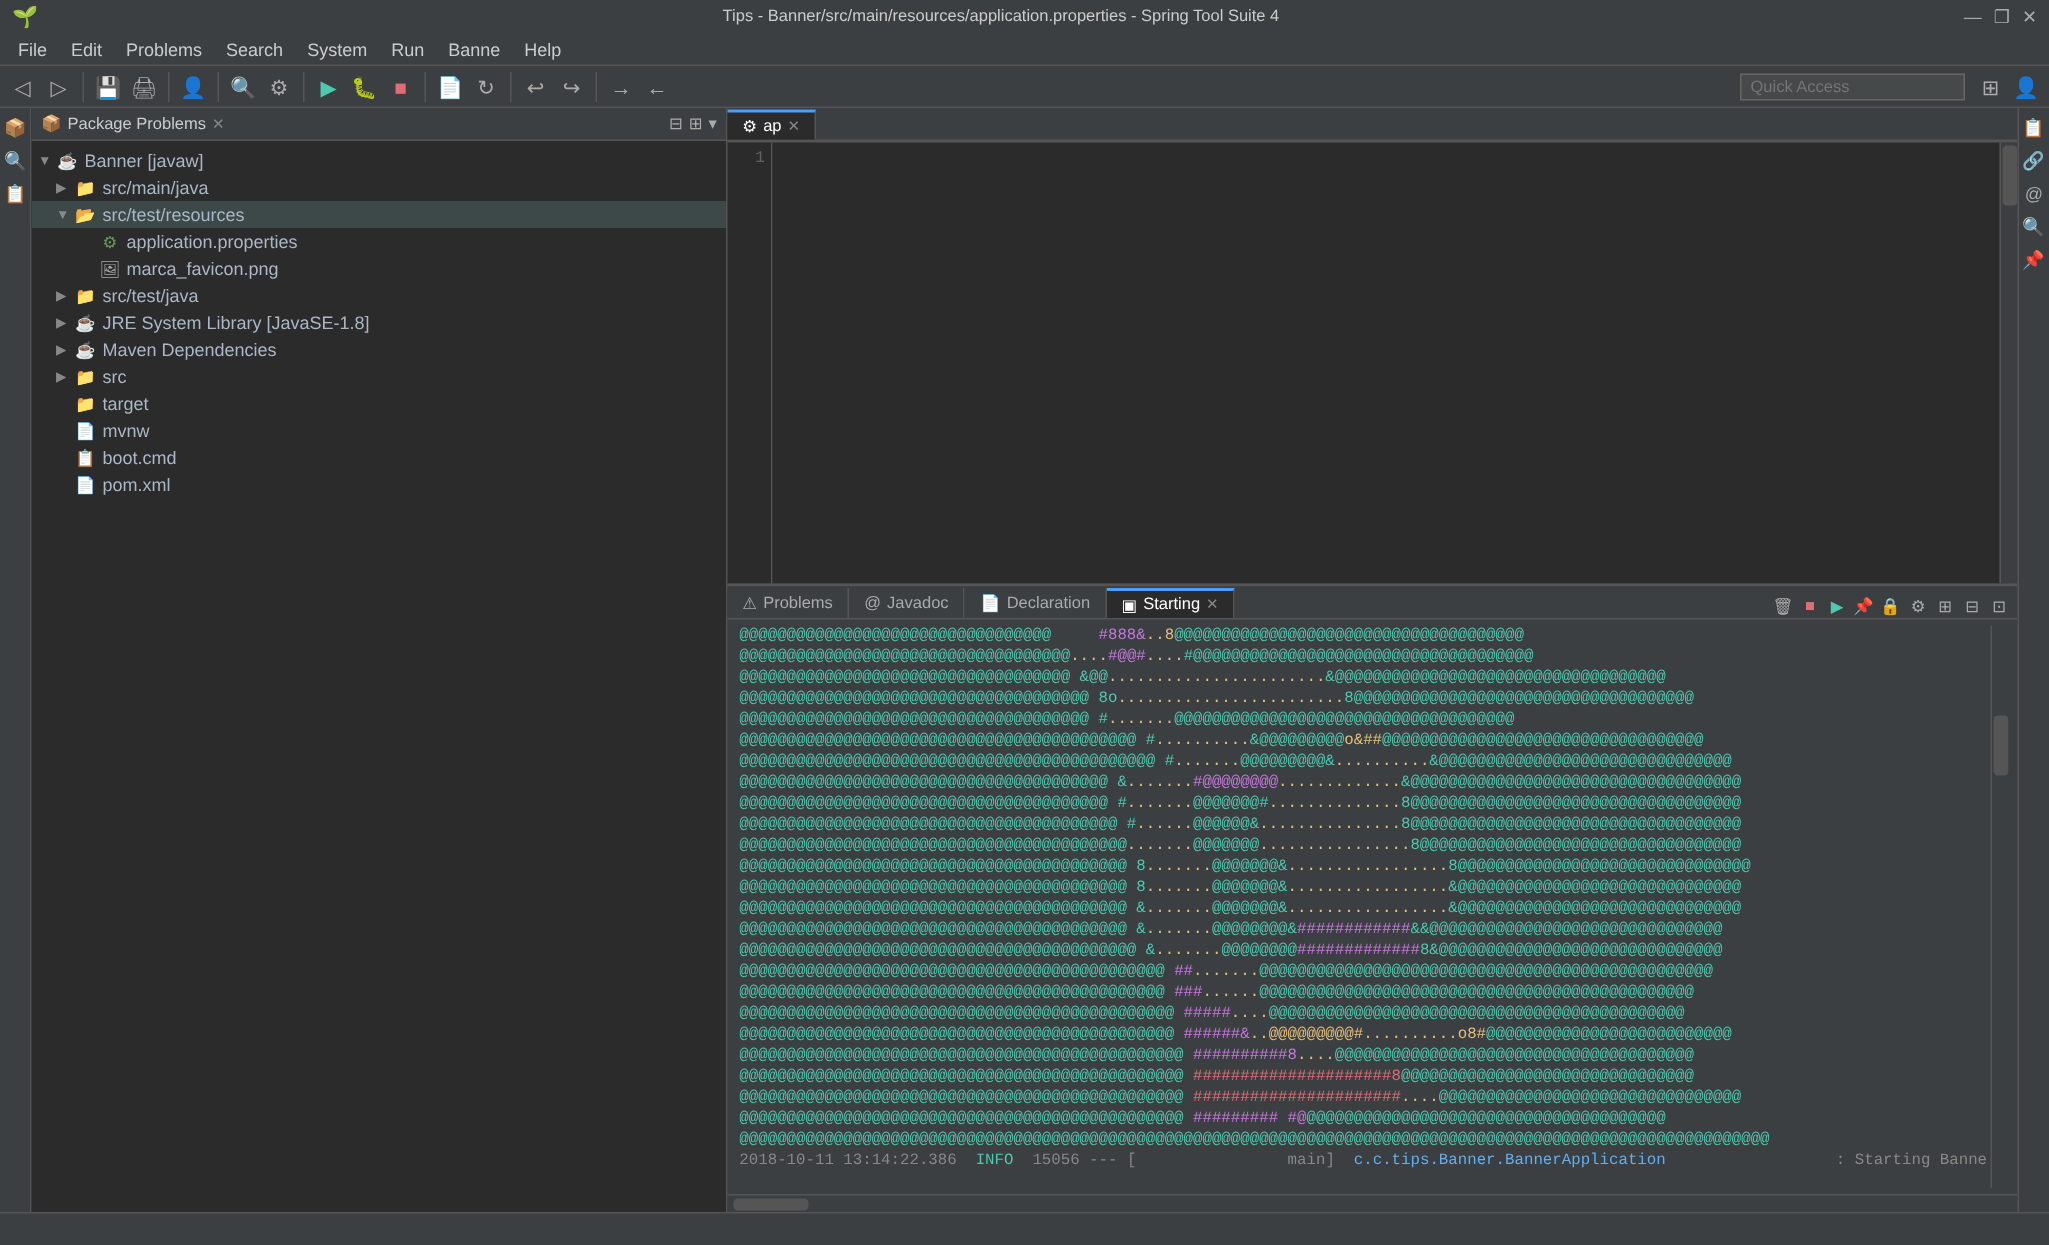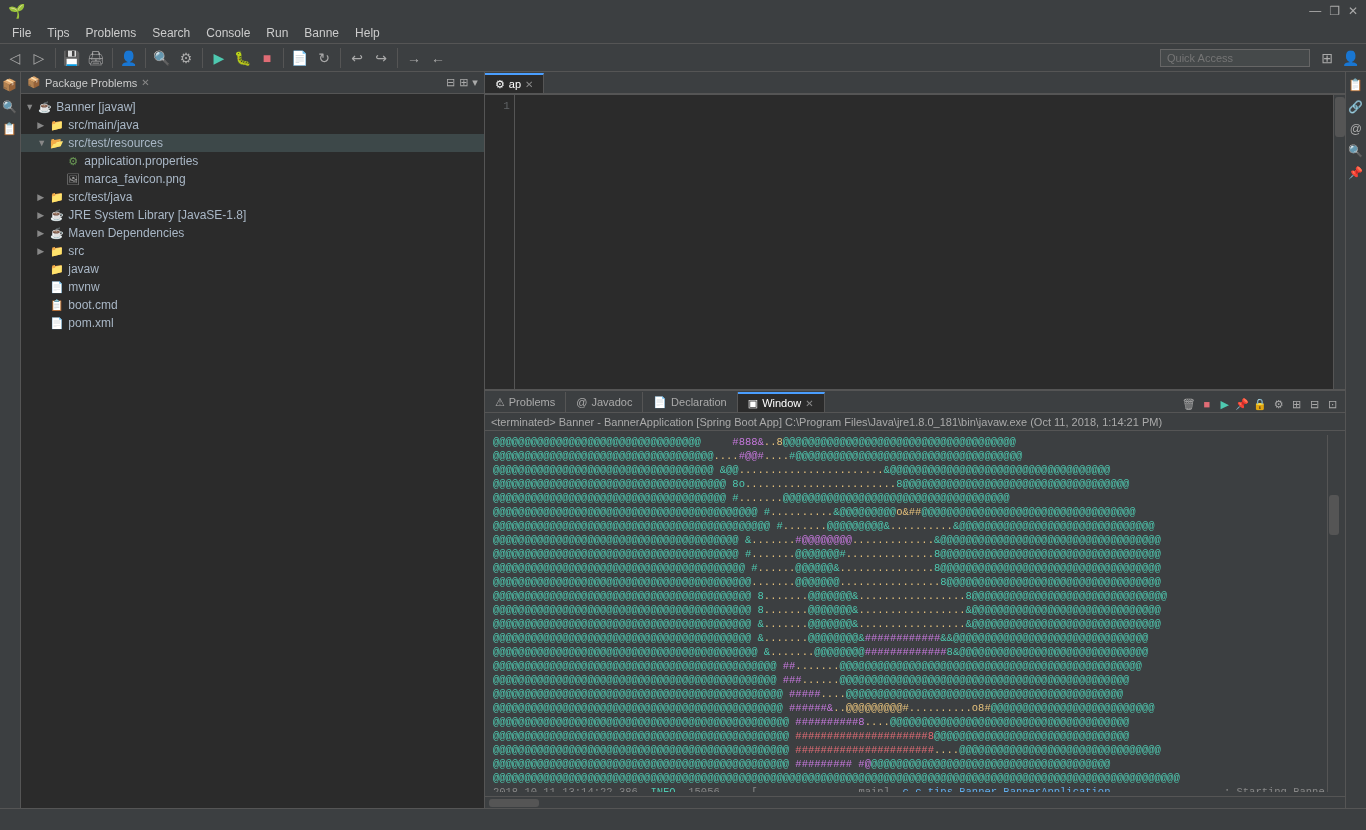--- a/index.html
+++ b/index.html
@@ -282,33 +282,34 @@
       background: #555;
       margin: 2px 1px;
       border-radius: 3px;
     }
   </style>
 </head>
 <body>
 
 <div id="title-bar">
   <span style="font-size:14px;">🌱</span>
+  <span class="title-text">Tips - Banner/src/main/resources/application.properties - Spring Tool Suite 4</span>
   <div class="win-controls">
     <span class="win-btn">—</span>
     <span class="win-btn">❐</span>
     <span class="win-btn">✕</span>
   </div>
 </div>
 
 <div id="menu-bar">
   <span class="menu-item">File</span>
-  <span class="menu-item">Tips</span>
+  <span class="menu-item">Edit</span>
   <span class="menu-item">Problems</span>
   <span class="menu-item">Search</span>
-  <span class="menu-item">Console</span>
+  <span class="menu-item">System</span>
   <span class="menu-item">Run</span>
   <span class="menu-item">Banne</span>
   <span class="menu-item">Help</span>
 </div>
 
 <div id="toolbar">
   <button class="tb-btn">◁</button>
   <button class="tb-btn">▷</button>
   <div class="tb-sep"></div>
   <button class="tb-btn">💾</button>
@@ -409,21 +410,21 @@
 
       <div class="tree-item" style="padding-left:16px;">
         <span class="tree-arrow">▶</span>
         <span class="tree-icon icon-folder">📁</span>
         <span>src</span>
       </div>
 
       <div class="tree-item" style="padding-left:16px;">
         <span class="tree-arrow"></span>
         <span class="tree-icon icon-folder">📁</span>
-        <span>javaw</span>
+        <span>target</span>
       </div>
 
       <div class="tree-item" style="padding-left:16px;">
         <span class="tree-arrow"></span>
         <span class="tree-icon icon-file">📄</span>
         <span>mvnw</span>
       </div>
 
       <div class="tree-item" style="padding-left:16px;">
         <span class="tree-arrow"></span>
@@ -472,39 +473,36 @@
         <div class="console-tab">
           <span>@</span>
           <span>Javadoc</span>
         </div>
         <div class="console-tab">
           <span>📄</span>
           <span>Declaration</span>
         </div>
         <div class="console-tab active">
           <span>▣</span>
-          <span>Window</span>
+          <span>Starting</span>
           <span class="tab-close">✕</span>
         </div>
         <div class="console-tab-right">
           <span class="ctb">🗑</span>
           <span class="ctb" style="color:#e06c75;">■</span>
           <span class="ctb" style="color:#4ec9b0;">▶</span>
           <span class="ctb">📌</span>
           <span class="ctb">🔒</span>
           <span class="ctb">⚙</span>
           <span class="ctb">⊞</span>
           <span class="ctb">⊟</span>
           <span class="ctb">⊡</span>
         </div>
       </div>
 
-      <div id="console-status-bar">
-        <span>&lt;terminated&gt; Banner - BannerApplication [Spring Boot App] C:\Program Files\Java\jre1.8.0_181\bin\javaw.exe (Oct 11, 2018, 1:14:21 PM)</span>
-      </div>
 
       <div id="console-content">
         <div style="display:flex; height:100%; overflow:hidden;">
 
           <div style="flex:1; overflow:hidden; font-family:'Courier New',monospace; font-size:10.5px; line-height:14px; padding: 0 2px;">
 
             <div class="console-line banner-at">@@@@@@@@@@@@@@@@@@@@@@@@@@@@@@@@@&nbsp;&nbsp;&nbsp;&nbsp;&nbsp;<span class="banner-hash">#888&amp;</span><span class="banner-dot">..8</span><span class="banner-at">@@@@@@@@@@@@@@@@@@@@@@@@@@@@@@@@@@@@@</span></div>
             <div class="console-line">
               <span class="banner-at">@@@@@@@@@@@@@@@@@@@@@@@@@@@@@@@@@@@</span><span class="banner-dot">....</span><span class="banner-hash">#@@#</span><span class="banner-dot">....</span><span class="banner-at">#@@@@@@@@@@@@@@@@@@@@@@@@@@@@@@@@@@@@</span>
             </div>

